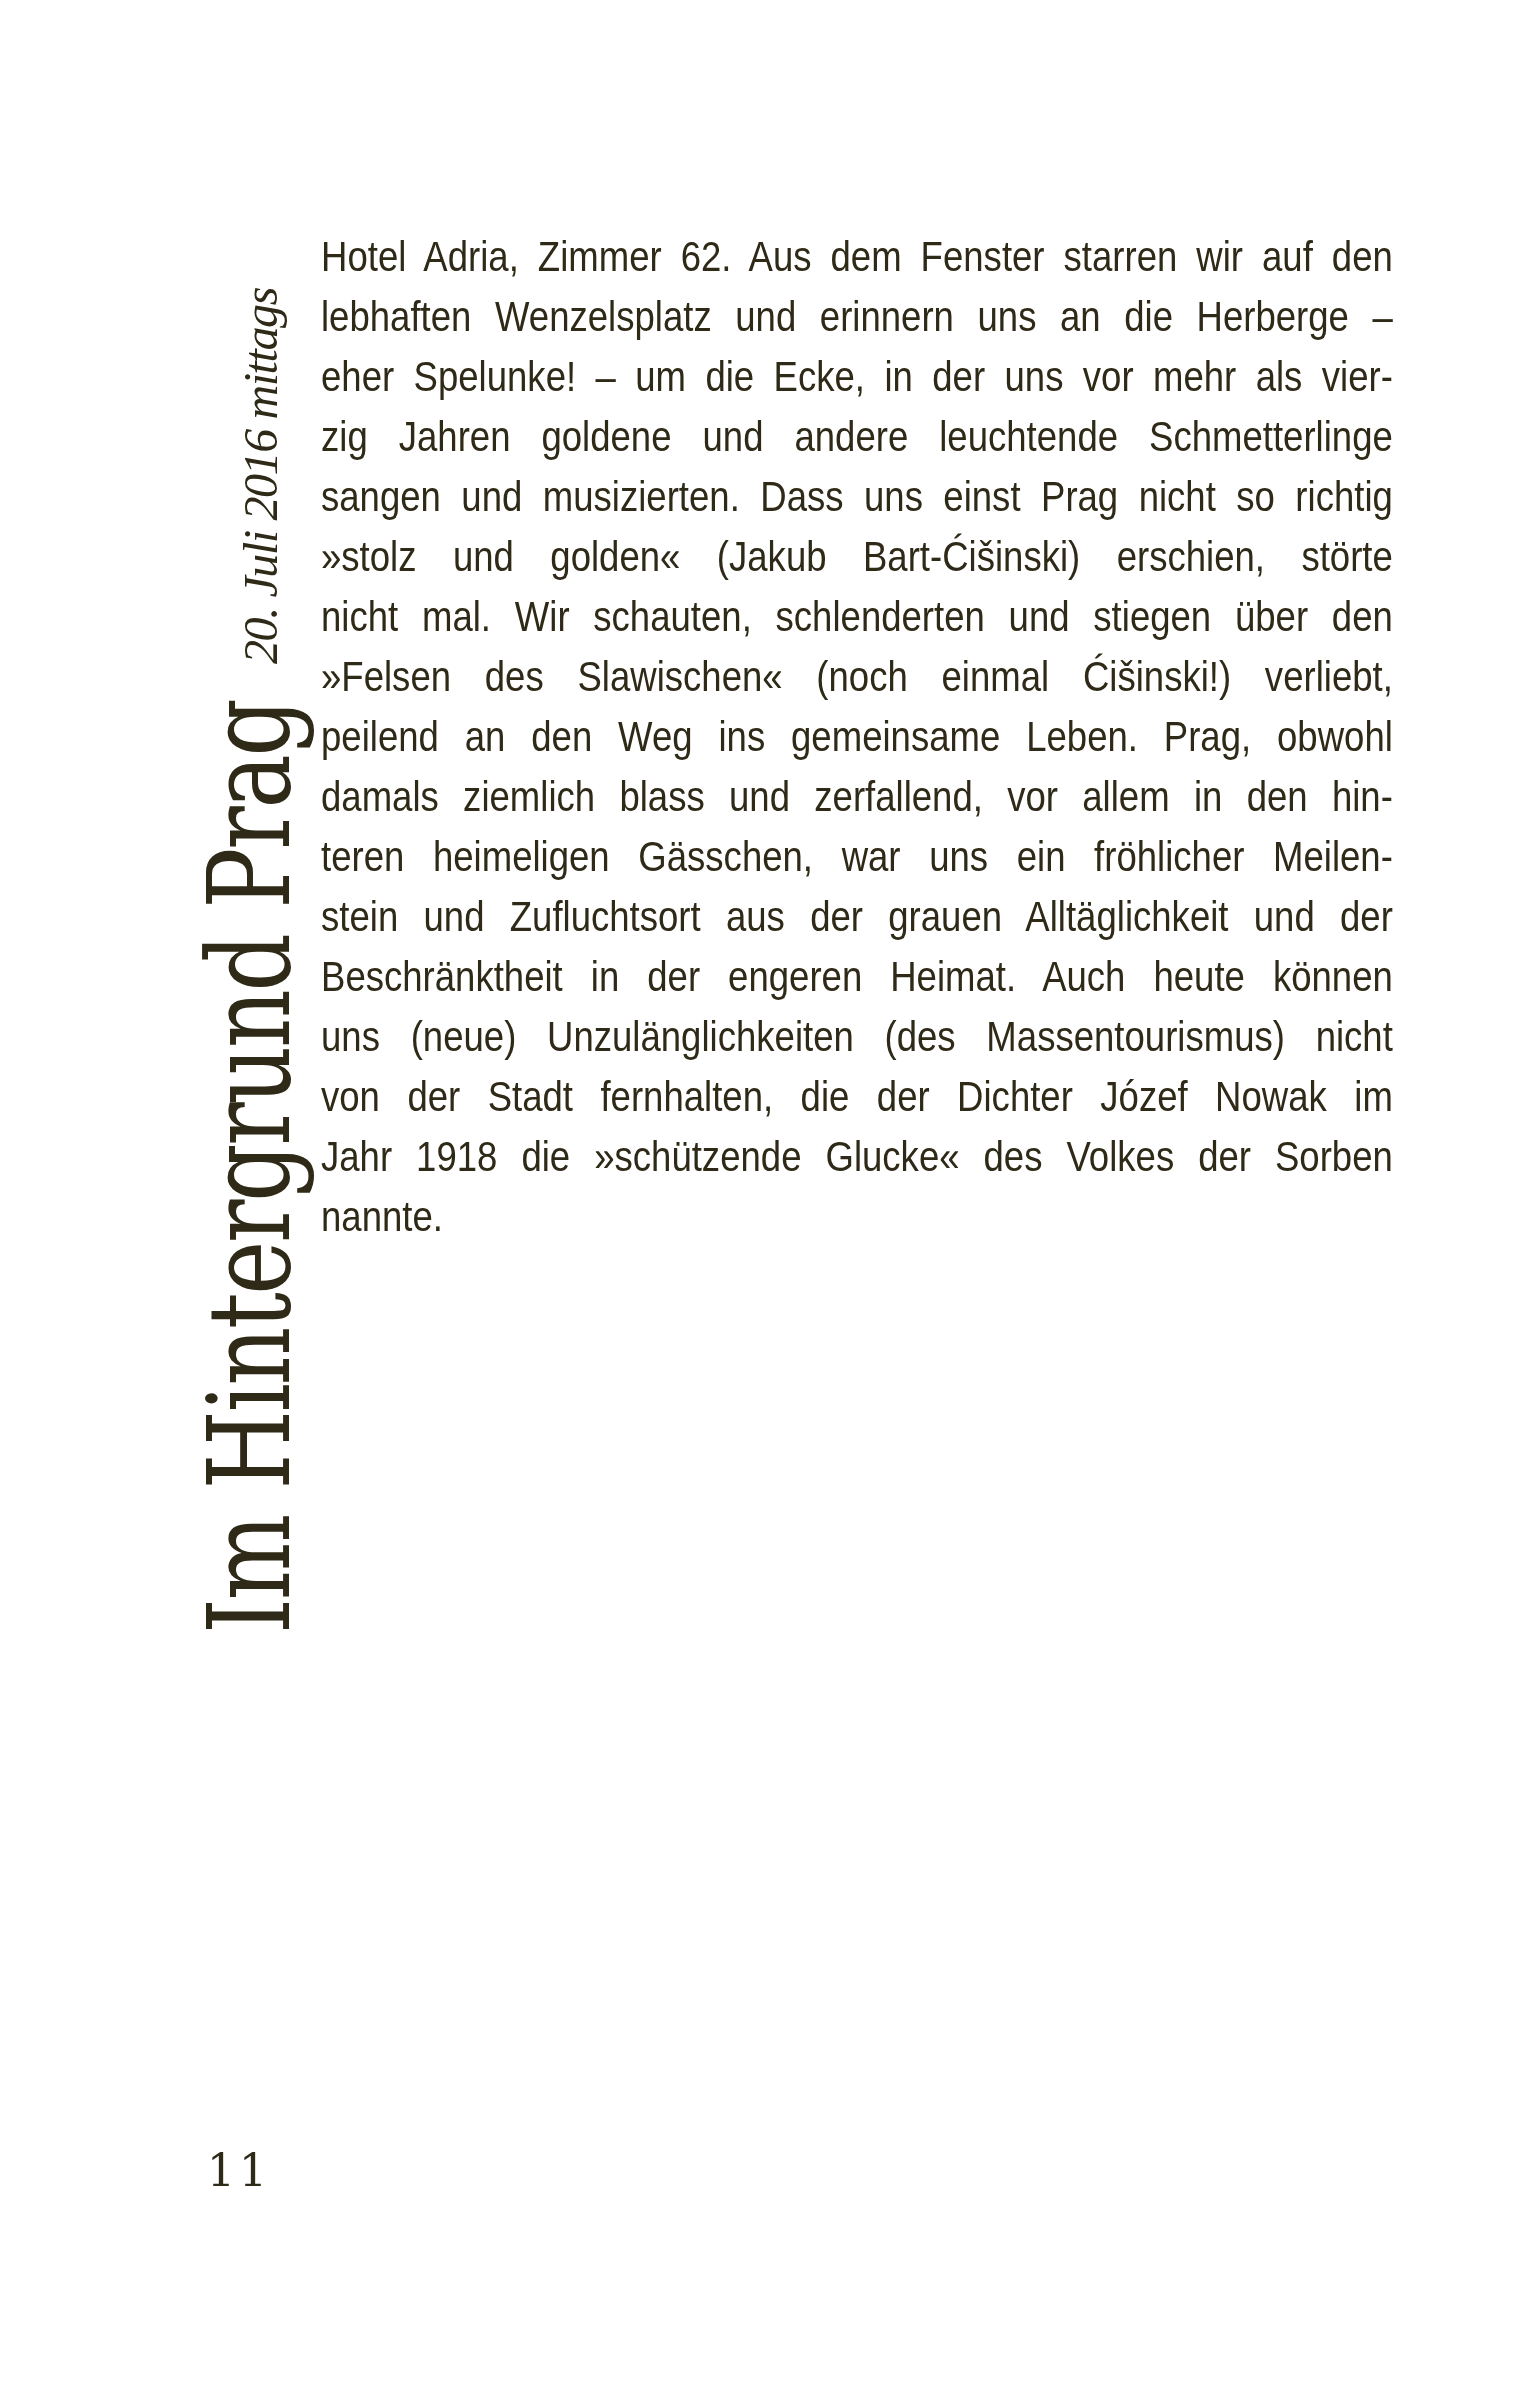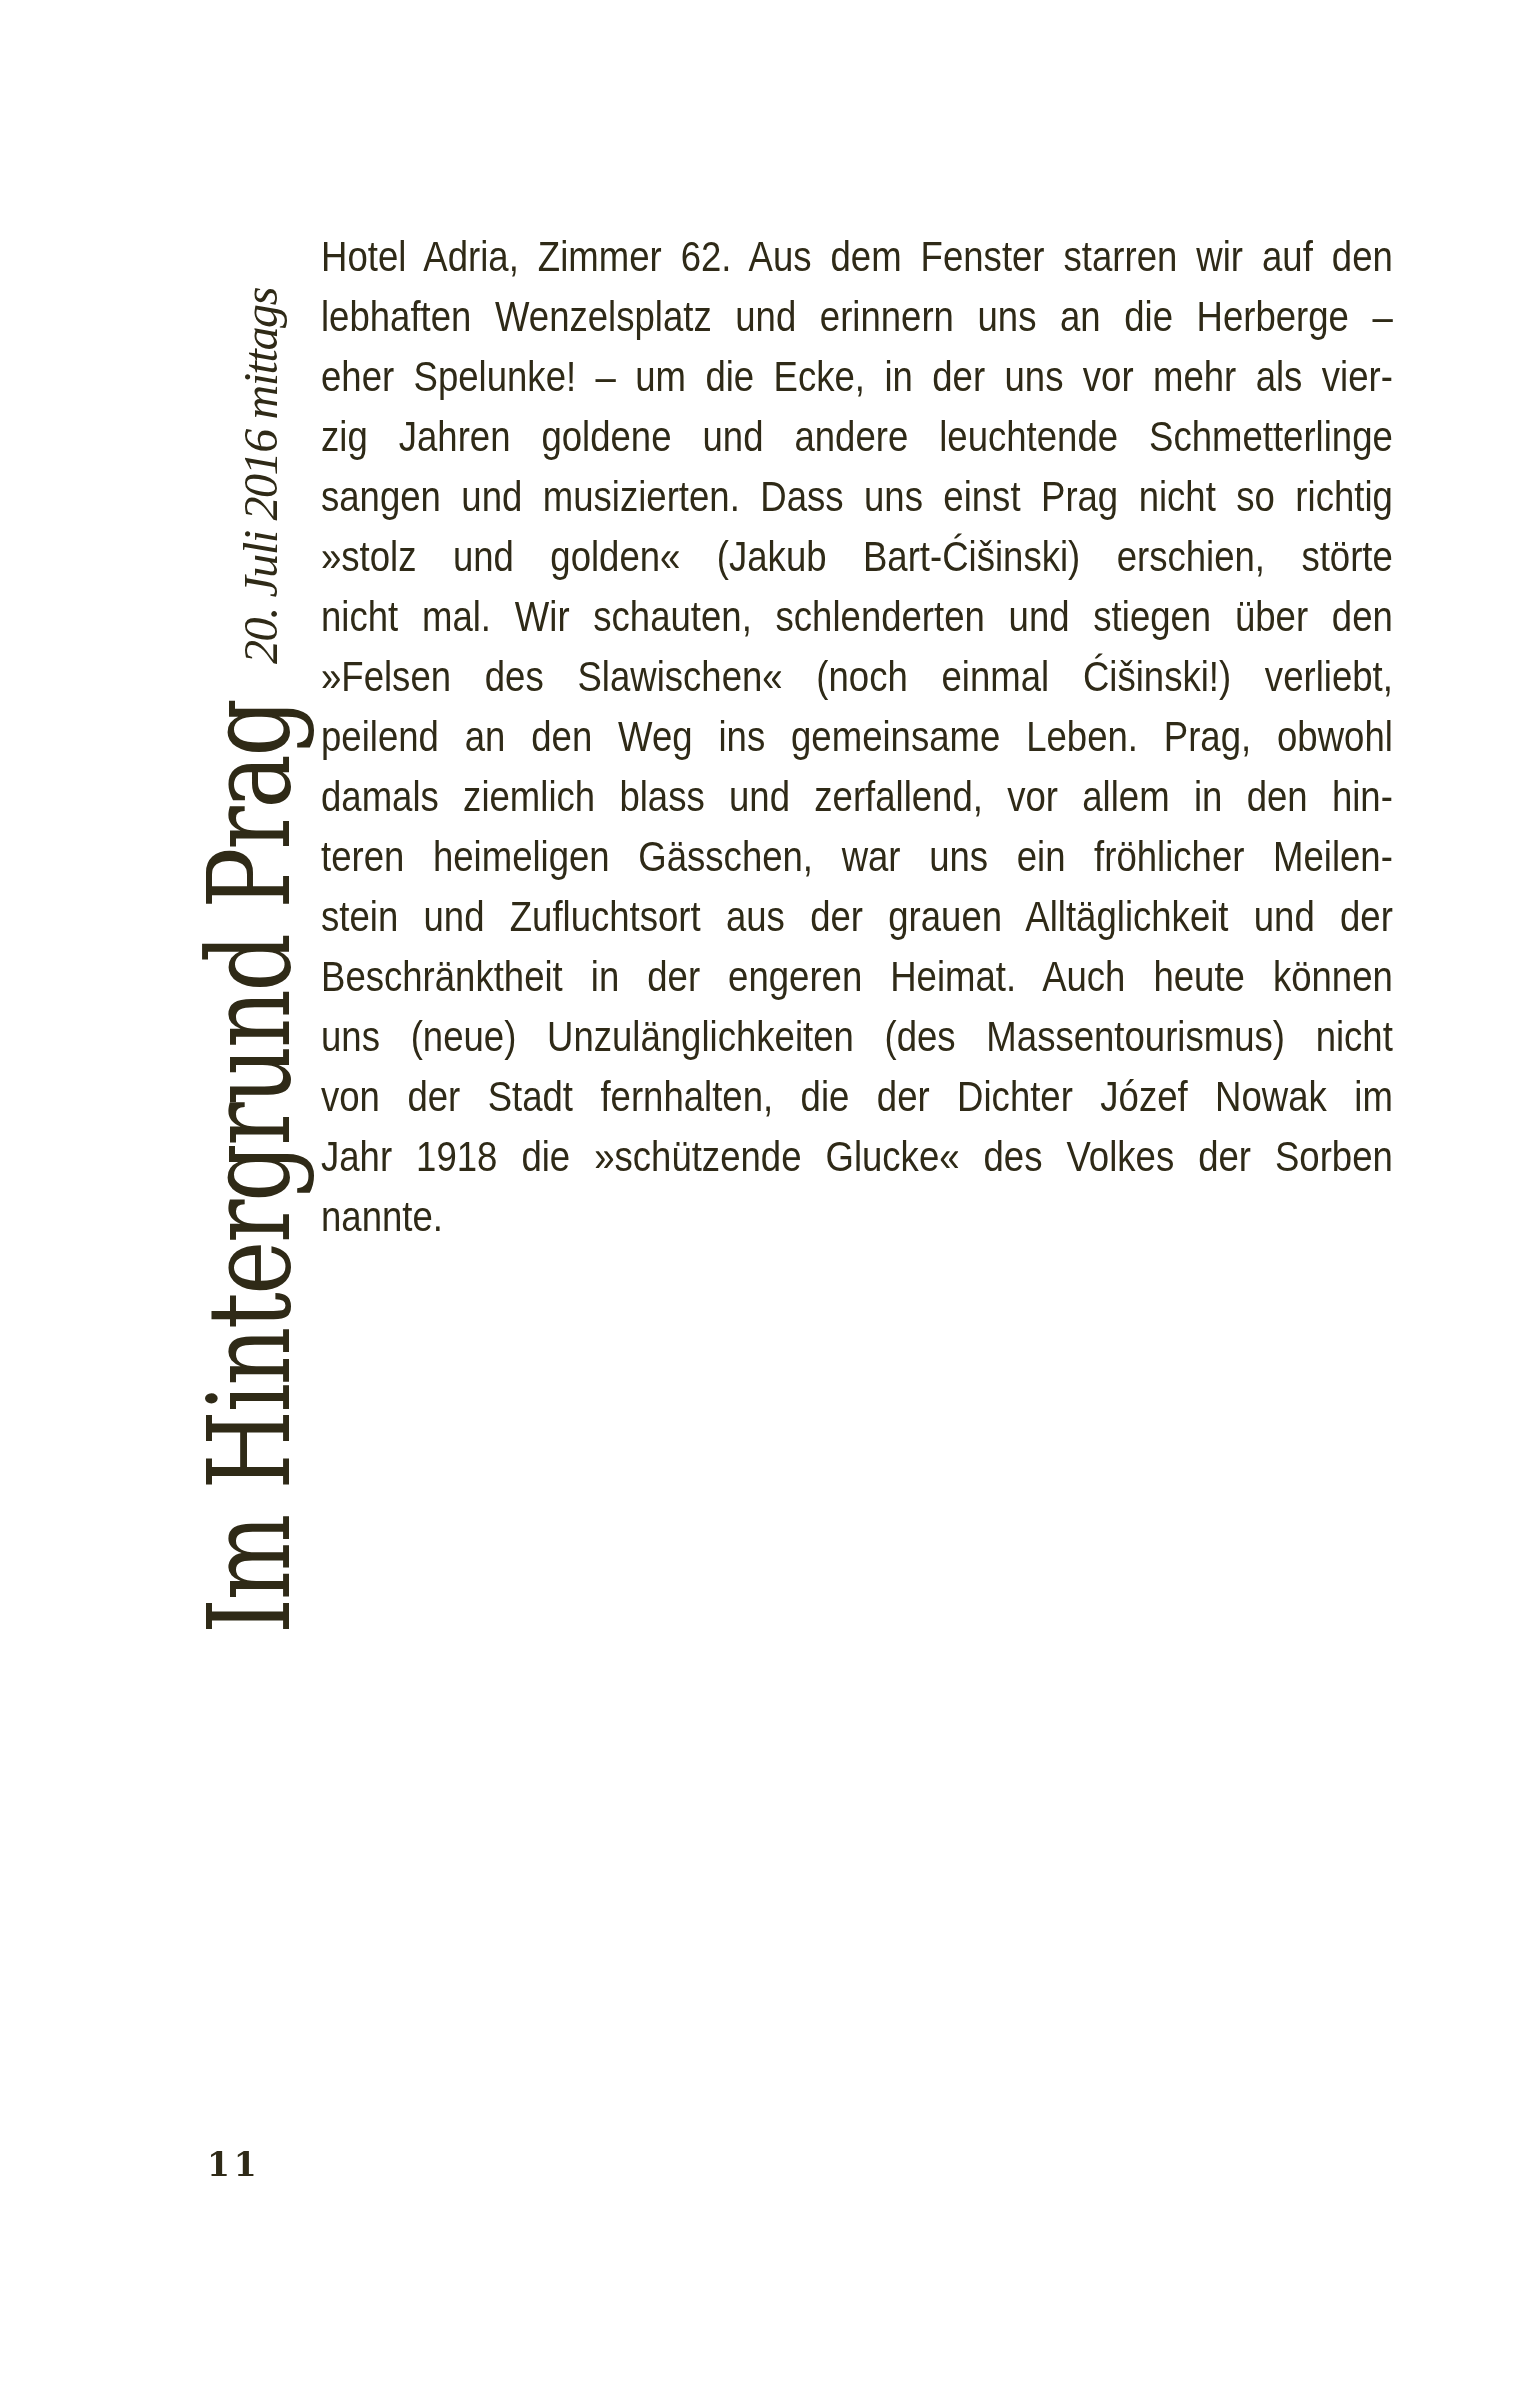--- a/index.html
+++ b/index.html
@@ -55,22 +55,22 @@
     text-align-last:justify;
     white-space:nowrap;
   }
   .bline.is-last{
     text-align-last:left;
   }
   .page-number{
     position:absolute;
     left:207px;top:2145px;
     font-family:"DejaVu Serif",serif;
-    font-weight:bold;
-    font-size:33px;
+    font-weight:normal;
+    font-size:44px;
     letter-spacing:3.9px;
     color:var(--ink);
   }
 </style>
 </head>
 <body>
 
 <div class="page" style="background: rgb(255, 255, 255);">
 
   <div class="vertical-title">Im Hintergrund Prag</div>

